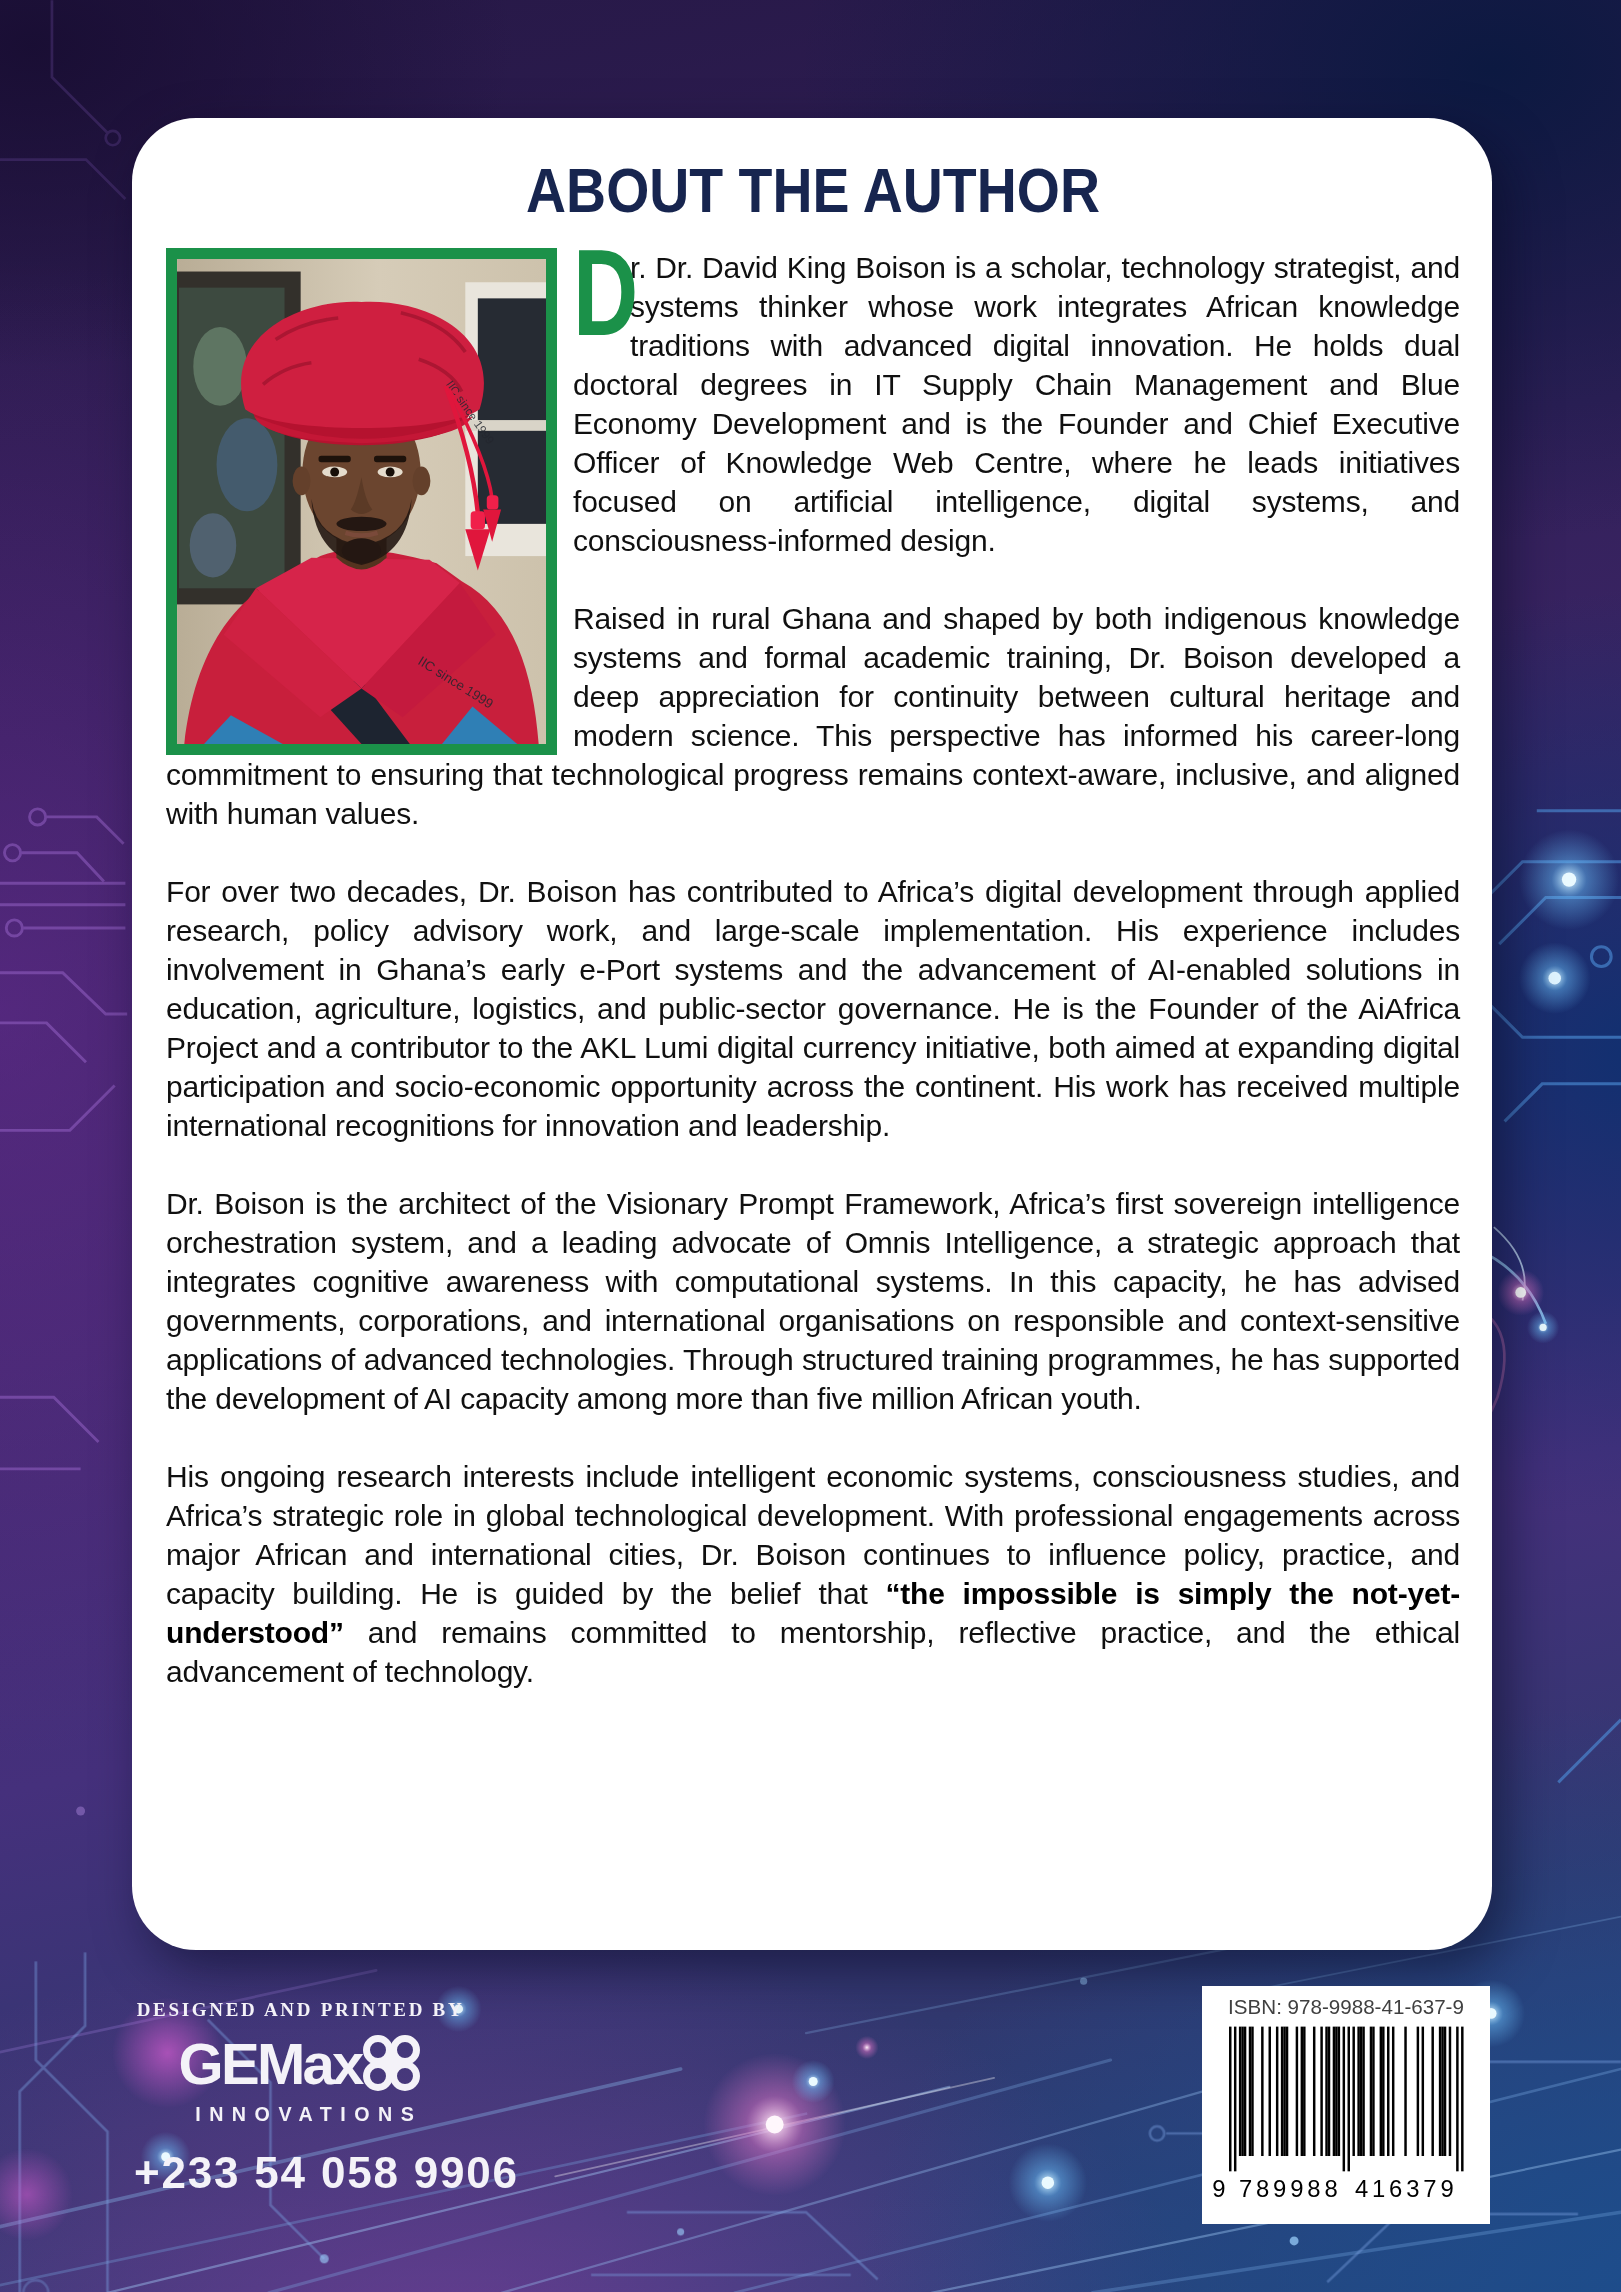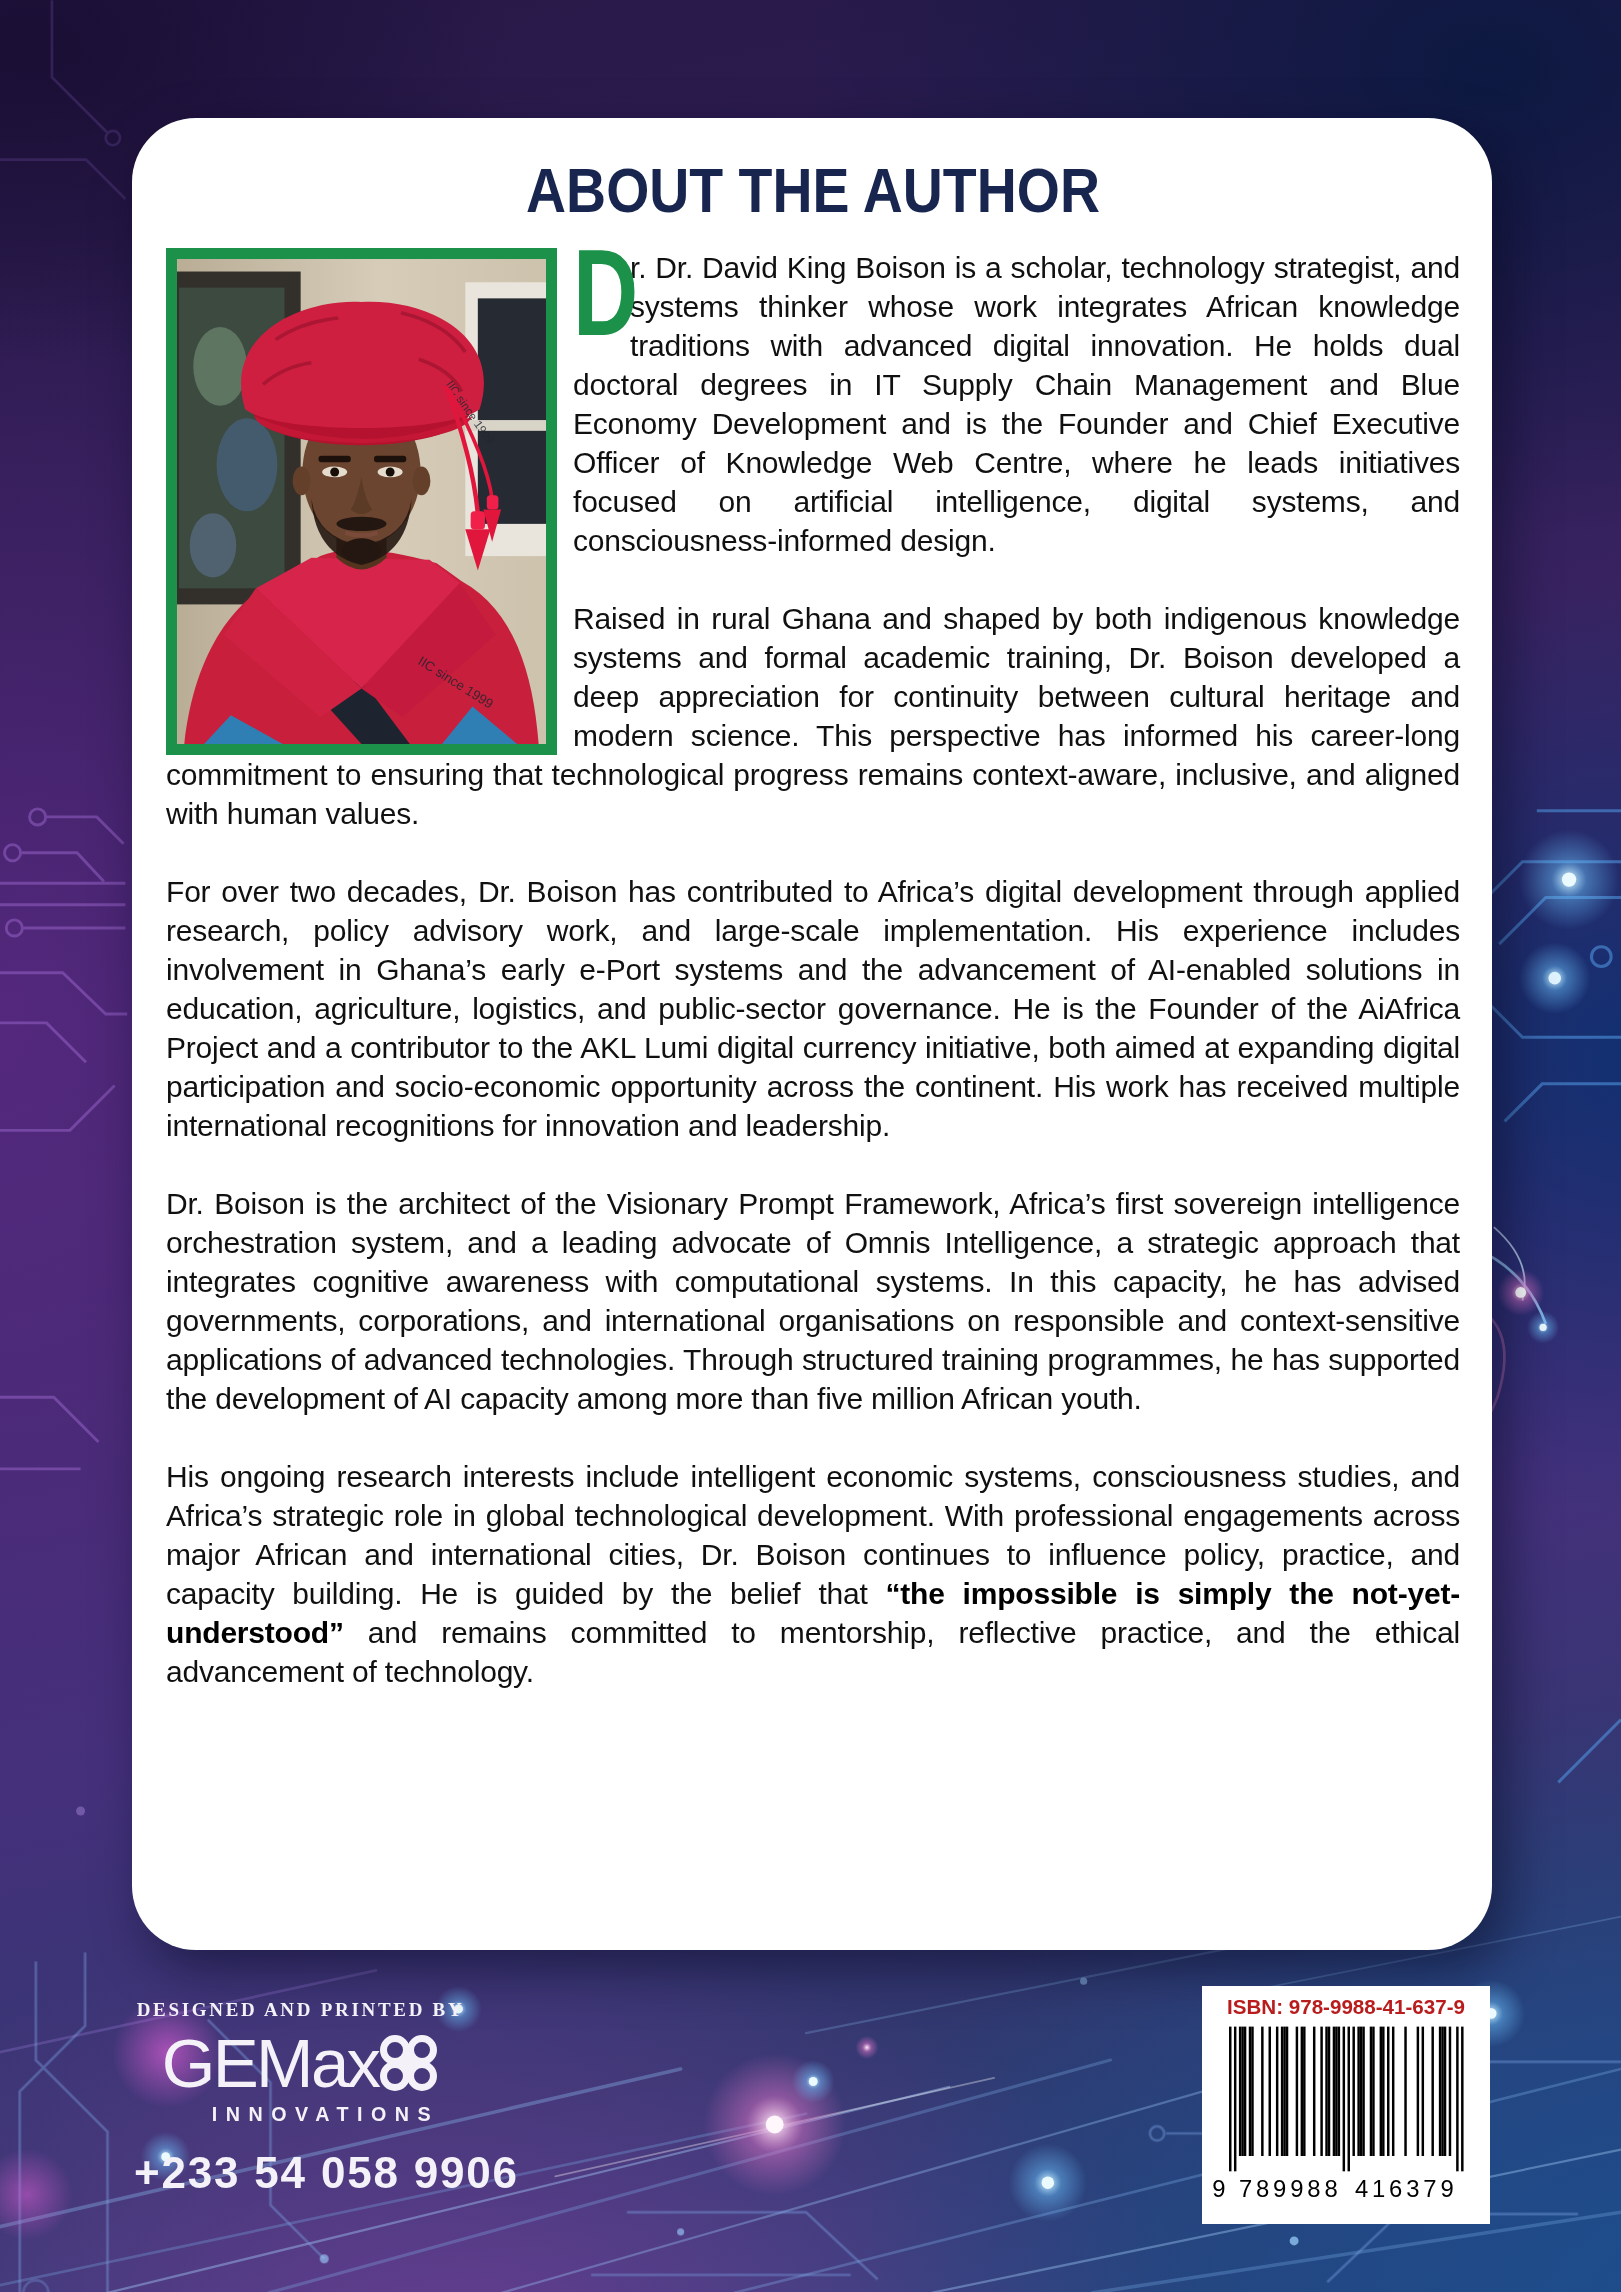--- a/index.html
+++ b/index.html
@@ -47,37 +47,37 @@
   .quote{font-weight:700;color:#000;}
 
   
   .printer{
     position:absolute;left:134px;top:1999px;width:333px;
     color:#f4f2f8;text-align:center;
   }
   .printed-by{font-size:19px;font-weight:700;letter-spacing:2.7px;font-family:Liberation Serif, serif;}
   .brand-wrap{display:inline-block;margin-top:3.6px;}
   .brand-row{display:flex;align-items:center;justify-content:flex-start;}
-  .brand{font-size:69px;line-height:77px;font-weight:400;letter-spacing:-2.7px;}
+  .brand{font-size:58px;line-height:77px;font-weight:700;letter-spacing:-2.7px;}
   .brand-glyph{position:relative;width:59px;height:57px;margin-left:1.8px;}
   .brand-glyph i{position:absolute;box-sizing:border-box;border:7.2px solid #f4f2f8;border-radius:50%;width:30px;height:30px;}
   .brand-glyph i:nth-child(1){left:0;top:0;}
   .brand-glyph i:nth-child(2){left:27px;top:0;}
   .brand-glyph i:nth-child(3){left:0;top:26px;}
   .brand-glyph i:nth-child(4){left:27px;top:26px;}
   .brand-glyph b{position:absolute;left:22.4px;top:21.5px;width:14.3px;height:14.3px;background:#f4f2f8;transform:rotate(45deg);}
   .brand-sub{font-size:19.7px;font-weight:700;letter-spacing:8.5px;text-align:right;margin-top:1.8px;}
   .phone{font-size:44px;font-weight:800;letter-spacing:1.8px;margin-top:22px;white-space:nowrap;}
 
   
   .isbn-box{
     position:absolute;left:1202px;top:1986px;width:288px;height:238px;
     background:#ffffff;box-sizing:border-box;padding:9px 9px 5.4px 9px;text-align:center;
   }
-  .isbn-label{font-size:20.6px;font-weight:700;color:#b91c1c;letter-spacing:0;white-space:nowrap;}
+  .isbn-label{font-size:20.6px;font-weight:400;color:#404040;letter-spacing:0;white-space:nowrap;}
   .isbn-box svg{display:block;margin:3.6px auto 0 auto;width:269px;height:186px;}
   .isbn-box svg rect{fill:#000;}
   .isbn-box svg text{font-family:"Liberation Sans","DejaVu Sans",sans-serif;font-size:28px;fill:#000;}
 </style>
 </head>
 <body>
 
 <svg class="bg-art" viewBox="0 0 1810 2560" aria-hidden="true">
   <defs>
     <radialGradient id="gCyan">

